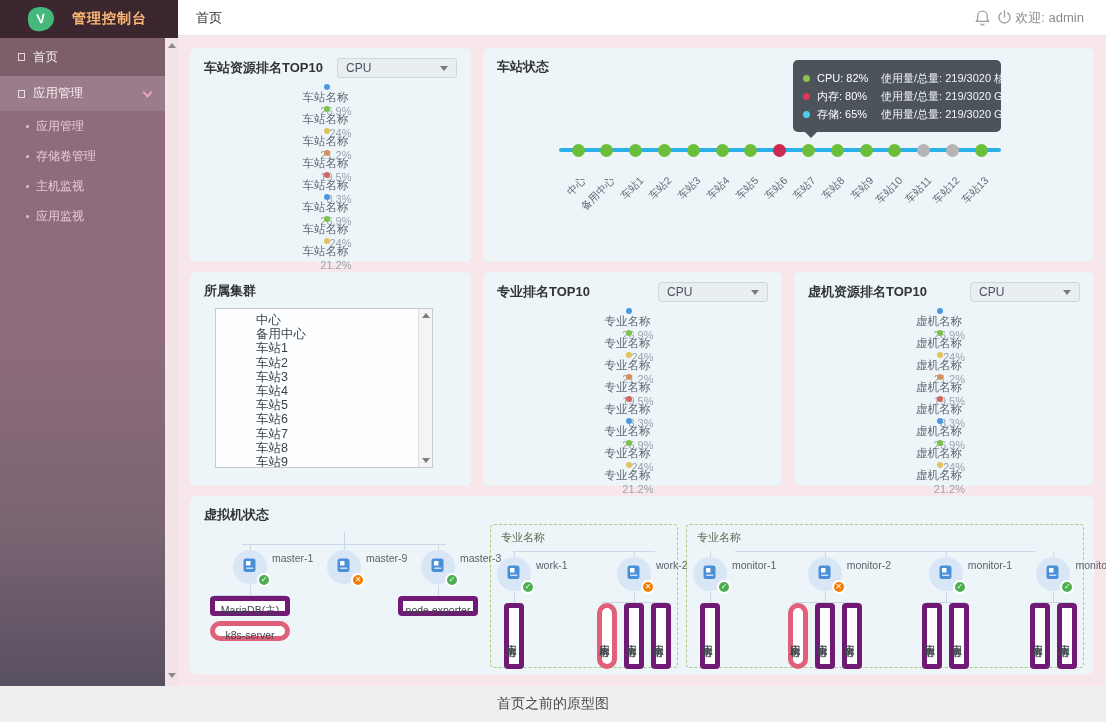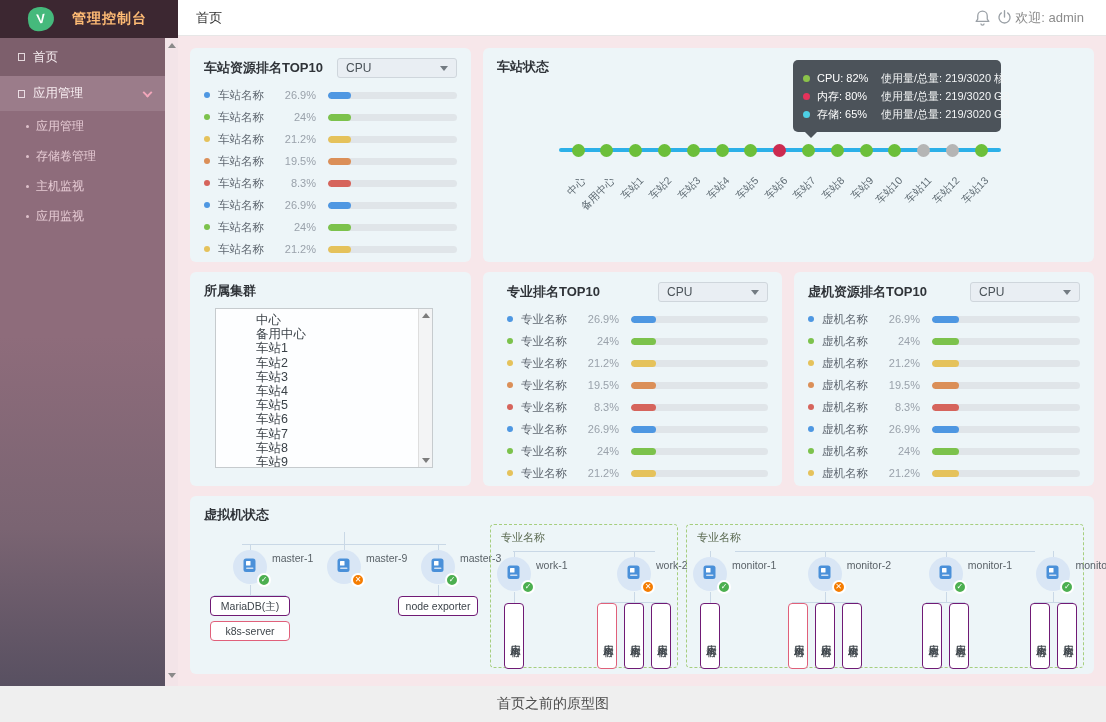--- a/index.html
+++ b/index.html
@@ -38,33 +38,33 @@
   .topbar-right { margin-left:auto; display:flex; align-items:center; padding-right:22px; }
   .icon-btn { width:22px; height:22px; cursor:pointer; display:flex; align-items:center; justify-content:center; }
   .welcome { font-size:13px; color:#8c8c8c; }
 
   
   .main { position:absolute; left:178px; top:36px; width:928px; height:650px; background:#f7e7ea; }
   .panel { position:absolute; background:#edf5f8; border-radius:6px; }
   #panelA { left:12px;  top:12px;  width:281px; height:214px; }
   #panelB { left:305px; top:12px;  width:611px; height:214px; }
   #panelC { left:12px;  top:236px; width:281px; height:214px; }
-  #panelD { left:305px; top:236px; width:299px; height:214px;padding-left:10px; }
+  #panelD { left:305px; top:236px; width:299px; height:214px; }
   #panelE { left:616px; top:236px; width:300px; height:214px; }
   #panelF { left:12px;  top:460px; width:904px; height:178px; }
   .panel-head { display:flex; justify-content:space-between; align-items:center; padding:10px 14px 2px; }
   .panel-title { font-size:13px; font-weight:bold; color:#2f3338;text-align:right; }
   .dropdown { height:20px; background:#e9eef3; border:1px solid #cfd6dc; border-radius:3px;
     display:flex; align-items:center; justify-content:space-between; padding:0 8px; font-size:12px; color:#4a5258; cursor:pointer; }
   .dd-w120 { width:120px; } .dd-w110 { width:110px; }
   .caret { width:0; height:0; border-left:4px solid transparent; border-right:4px solid transparent; border-top:5px solid #737b82; }
 
   
   .rank-rows { padding:4px 14px 0; }
-  .rank-row { display:flex; align-items:center; height:22px; }
+  .rank-row { display:flex; align-items:center; height:22px;flex-direction:column; }
   .rank-dot { width:6px; height:6px; border-radius:50%; margin-right:8px; flex:none; }
   .rank-name { font-size:11.5px; color:#5f6770; width:56px; flex:none; }
   .rank-value { font-size:11px; color:#9aa2ab; width:42px; text-align:right; flex:none; }
   .rank-bar { flex:1; height:7px; background:#e0e5e9; border-radius:4px; margin-left:12px; position:relative; overflow:hidden; }
   .rank-fill { position:absolute; left:0; top:0; height:100%; width:18%; border-radius:4px; }
 
   
   #panelB { overflow:visible; }
   .tl-line { position:absolute; left:76px; top:100px; width:442px; height:4px; background:#2cb0e8; border-radius:2px; }
   .tl-dot { position:absolute; width:13px; height:13px; border-radius:50%; top:96px; cursor:pointer; }
@@ -104,22 +104,22 @@
   .vm-icon { width:34px; height:34px; border-radius:50%; background:#d9e6f5; position:relative; cursor:pointer; }
   .vm-icon svg { position:absolute; left:8px; top:7px; }
   .vm-badge { position:absolute; right:-4px; bottom:-3px; width:14px; height:14px; border-radius:50%;
     border:2px solid #fff; color:#fff; font-size:8px; line-height:10px; text-align:center; }
   .vm-badge.ok { background:#4caf50; } .vm-badge.error { background:#f57c00; }
   .vm-name { position:absolute; left:calc(50% + 22px); top:8px; font-size:10.5px; color:#5a6268; white-space:nowrap; }
   .vm-apps { position:relative; display:flex; margin-top:12px; }
   .vm-apps:before { content:""; position:absolute; top:-11px; left:50%; height:11px; border-left:1px solid #c9d8e6; }
   .vm-apps.multi:after { content:""; position:absolute; top:-1px; left:4px; right:4px; border-top:1px solid #c9d8e6; }
   .vm-apps.row { gap:7px; } .vm-apps.col { flex-direction:column; gap:5px; }
-  .app-box { background:#fff; border:1px solid #701a75; border-radius:4px; font-size:10.5px; color:#3e454b; text-align:center; }
-  .app-box.error { border-color:#e0607a; }
+  .app-box { background:#fff; border:5px solid #701a75; border-radius:4px; font-size:10.5px; color:#3e454b; text-align:center; }
+  .app-box.error { border-color:#e0607a;border-radius:10px; }
   .app-box.h { width:80px; height:20px; line-height:19px; }
   .app-box.v { width:20px; height:66px; writing-mode:vertical-rl; letter-spacing:1px; padding-top:3px; }
 
   
   .caption-bar { position:absolute; left:0; top:686px; width:1106px; height:36px; background:#efefef;
     display:flex; align-items:center; justify-content:center; }
   .caption-text { font-size:14px; color:#4d4d4d; }
 </style>
 </head>
 <body>

